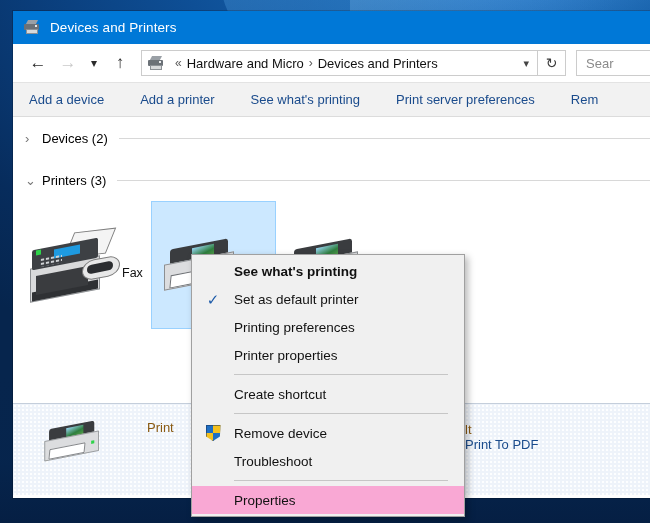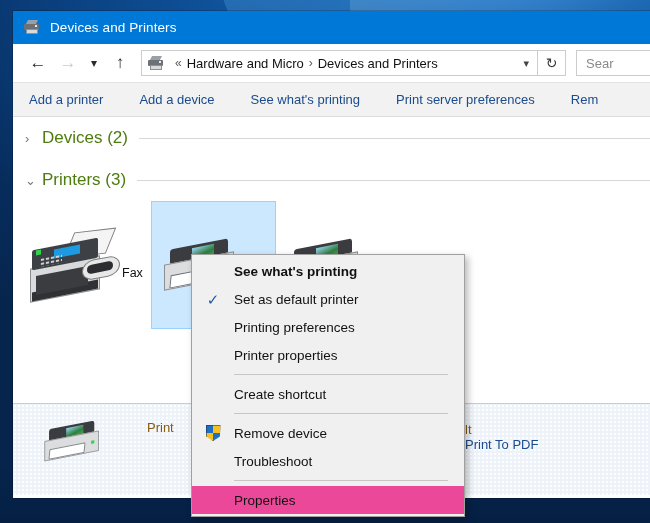--- a/index.html
+++ b/index.html
@@ -73,21 +73,21 @@
     height:33px;background:#f2f2f2;border-top:1px solid #e3e3e3;border-bottom:1px solid #dcdcdc;
     display:flex;align-items:center;padding-left:16px;gap:0;
   }
   .cmd{font-size:13px;color:#1a4b8c;padding:0 18px;white-space:nowrap;}
   .cmd:first-child{padding-left:0;}
 
   
   #content{position:relative;background:#fff;height:286px;overflow:hidden;}
   .group{display:flex;align-items:center;padding:0 14px 0 12px;height:42px;}
   .group .chev{font-size:13px;color:#767676;width:17px;}
-  .group .gt{font-size:17px;color:#4d7c0f;white-space:nowrap;}
+  .group .gt{font-size:13px;color:#000000;white-space:nowrap;}
   .group .rule{flex:1 1 auto;height:1px;background:#d8d8d8;margin-left:11px;}
 
   .tiles{display:flex;padding-left:13px;}
   .tile{width:125px;height:128px;display:flex;align-items:center;
         padding-top:8px;box-sizing:border-box;}
   .tile.sel{background:#cce8ff;border:1px solid #99d1ff;box-sizing:border-box;}
   .tile .lbl{font-size:12.5px;color:#111;margin-top:8px;}
 
   
   .fax{position:relative;width:96px;height:78px;}
@@ -138,21 +138,21 @@
   #ctxmenu{
     position:absolute;left:178px;top:243px;width:272px;
     background:#f0f0f0;border:1px solid #a0a0a0;
     box-shadow:3px 3px 7px rgba(0,0,0,.28);
     padding:2px 0 2px 0;z-index:50;
   }
   .mi{height:28px;display:flex;align-items:center;font-size:13.5px;color:#111;padding-left:0;}
   .mi .gut{width:42px;display:flex;align-items:center;justify-content:center;flex:0 0 auto;}
   .mi .mtxt{white-space:nowrap;}
   .mi.bold .mtxt{font-weight:bold;}
-  .mi.hl{background:#ec4899;}
+  .mi.hl{background:#f9a8d4;}
   .msep{height:1px;background:#c6c6c6;margin:5px 16px 5px 42px;}
   .check{font-size:15px;color:#1c5aa8;line-height:1;}
   
   .shield{width:15px;height:16px;position:relative;}
   .shield .q{position:absolute;width:50%;height:50%;}
   .shield .q1{left:0;top:0;background:#1f6fc4;}
   .shield .q2{right:0;top:0;background:#f5c11e;}
   .shield .q3{left:0;bottom:0;background:#f5c11e;}
   .shield .q4{right:0;bottom:0;background:#1f6fc4;}
   .shield .clip{position:absolute;inset:0;
@@ -200,22 +200,22 @@
       <span class="crumb">Hardware and Micro</span>
       <span class="crumb-sep">›</span>
       <span class="crumb">Devices and Printers</span>
       <span class="addr-chev">▾</span>
     </div>
     <div class="refresh">↻</div>
     <div class="searchbox">Sear</div>
   </div>
 
   <div id="cmdbar">
+    <div class="cmd">Add a device</div>
     <div class="cmd">Add a printer</div>
-    <div class="cmd">Add a device</div>
     <div class="cmd">See what's printing</div>
     <div class="cmd">Print server preferences</div>
     <div class="cmd">Rem</div>
   </div>
 
   <div id="content">
 
     <div class="group">
       <span class="chev">›</span>
       <span class="gt">Devices (2)</span>

